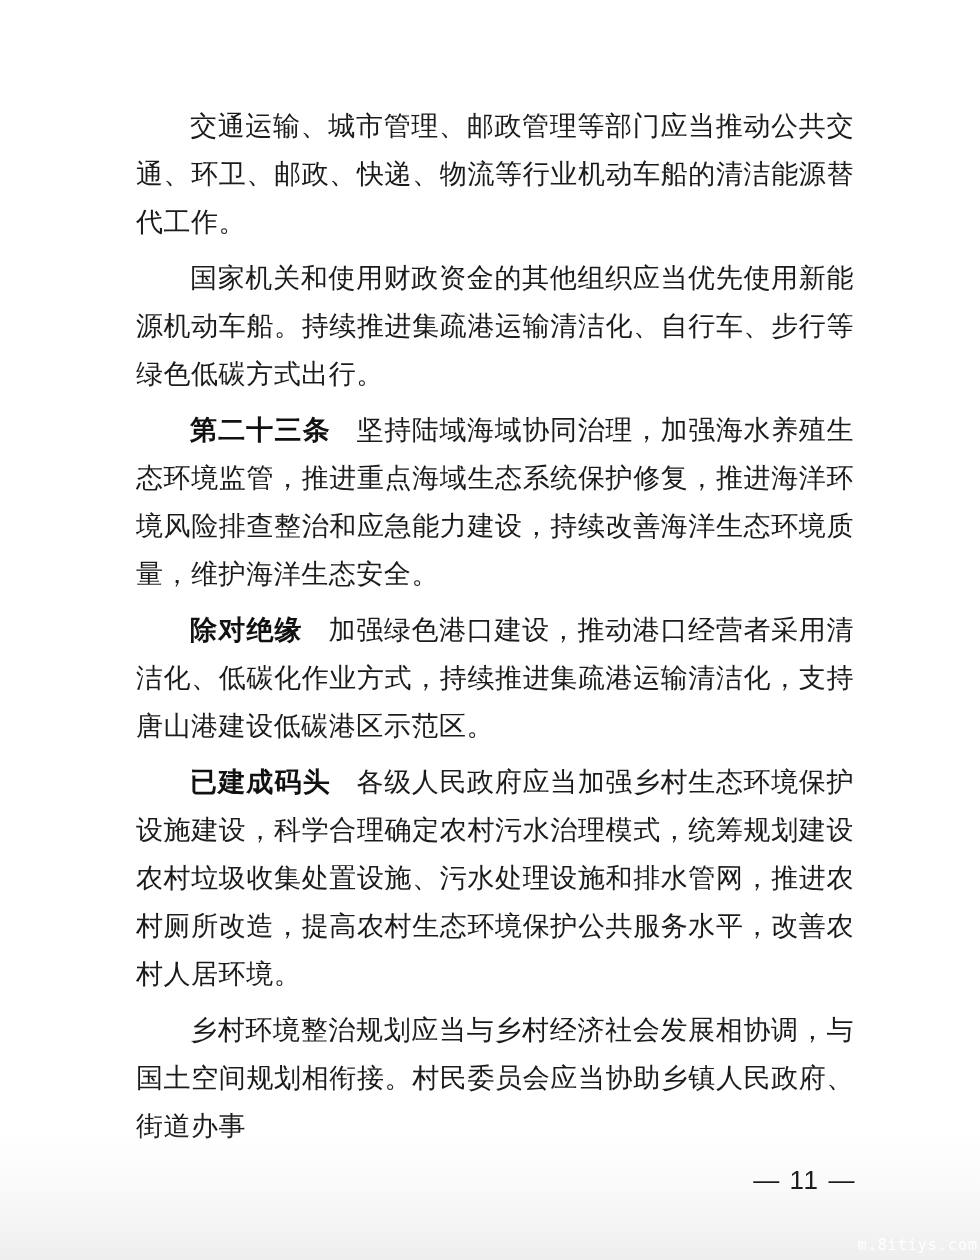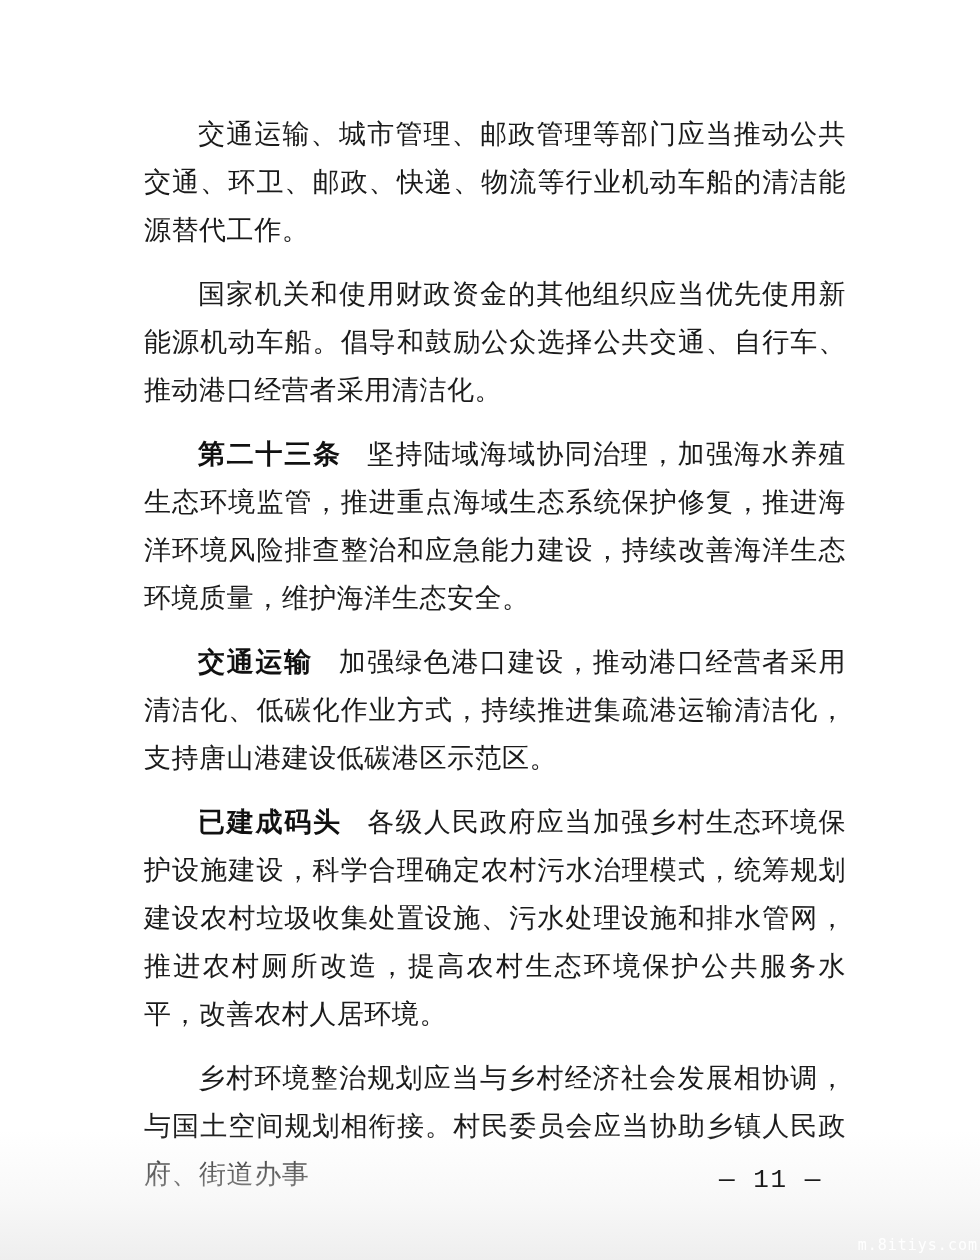--- a/index.html
+++ b/index.html
@@ -34,38 +34,38 @@
   .doc-body {
     position: absolute;
     top: 94px;
     left: 128px;
     width: 734px;
     color: #1b1b1b;
     font-size: 27px;
     line-height: 48px;
   }
   .doc-body p {
-    margin: 16px;
+    margin: 8px;
     text-indent: 2em;
     text-align: justify;
     text-justify: inter-ideograph;
     letter-spacing: 0.02em;
   }
   .doc-body p .article-no {
     font-family: Liberation Serif, serif;
     font-weight: bold;
     letter-spacing: 0.04em;
     margin-right: 0.95em;
     color: #111;
   }
   .footer {
     position: absolute;
     top: 1164px;
-    right: 158px;
-    font-family: Liberation Mono, monospace;
+    right: 124px;
+    font-family: Liberation Sans, sans-serif;
     font-size: 26px;
     line-height: 32px;
     color: #1b1b1b;
     letter-spacing: 0.06em;
   }
   .watermark {
     position: absolute;
     right: 2px;
     bottom: 6px;
     font-family: "DejaVu Sans Mono", "Liberation Mono", monospace;
@@ -75,23 +75,23 @@
     text-shadow: 0 0 1px rgba(255,255,255,0.4);
   }
 </style>
 </head>
 <body>
 
 <div class="page">
 
   <div class="doc-body" id="doc-body">
       <p>交通运输、城市管理、邮政管理等部门应当推动公共交通、环卫、邮政、快递、物流等行业机动车船的清洁能源替代工作。</p>
-      <p>国家机关和使用财政资金的其他组织应当优先使用新能源机动车船。倡导和鼓励公众选择公共交通、自行车、推动港口经营者采用清洁化。</p>
+      <p>国家机关和使用财政资金的其他组织应当优先使用新能源机动车船。持续推进集疏港运输清洁化、自行车、步行等绿色低碳方式出行。</p>
       <p><strong class="article-no">第二十三条</strong>坚持陆域海域协同治理，加强海水养殖生态环境监管，推进重点海域生态系统保护修复，推进海洋环境风险排查整治和应急能力建设，持续改善海洋生态环境质量，维护海洋生态安全。</p>
-      <p><strong class="article-no">交通运输</strong>加强绿色港口建设，推动港口经营者采用清洁化、低碳化作业方式，持续推进集疏港运输清洁化，支持唐山港建设低碳港区示范区。</p>
+      <p><strong class="article-no">除对绝缘</strong>加强绿色港口建设，推动港口经营者采用清洁化、低碳化作业方式，持续推进集疏港运输清洁化，支持唐山港建设低碳港区示范区。</p>
       <p><strong class="article-no">已建成码头</strong>各级人民政府应当加强乡村生态环境保护设施建设，科学合理确定农村污水治理模式，统筹规划建设农村垃圾收集处置设施、污水处理设施和排水管网，推进农村厕所改造，提高农村生态环境保护公共服务水平，改善农村人居环境。</p>
       <p>乡村环境整治规划应当与乡村经济社会发展相协调，与国土空间规划相衔接。村民委员会应当协助乡镇人民政府、街道办事</p>
     </div>
 
   <div class="bottom-gradient"></div>
 
   <div class="footer">— 11 —</div>
 
   <div class="watermark">m.8itiys.com</div>
 

